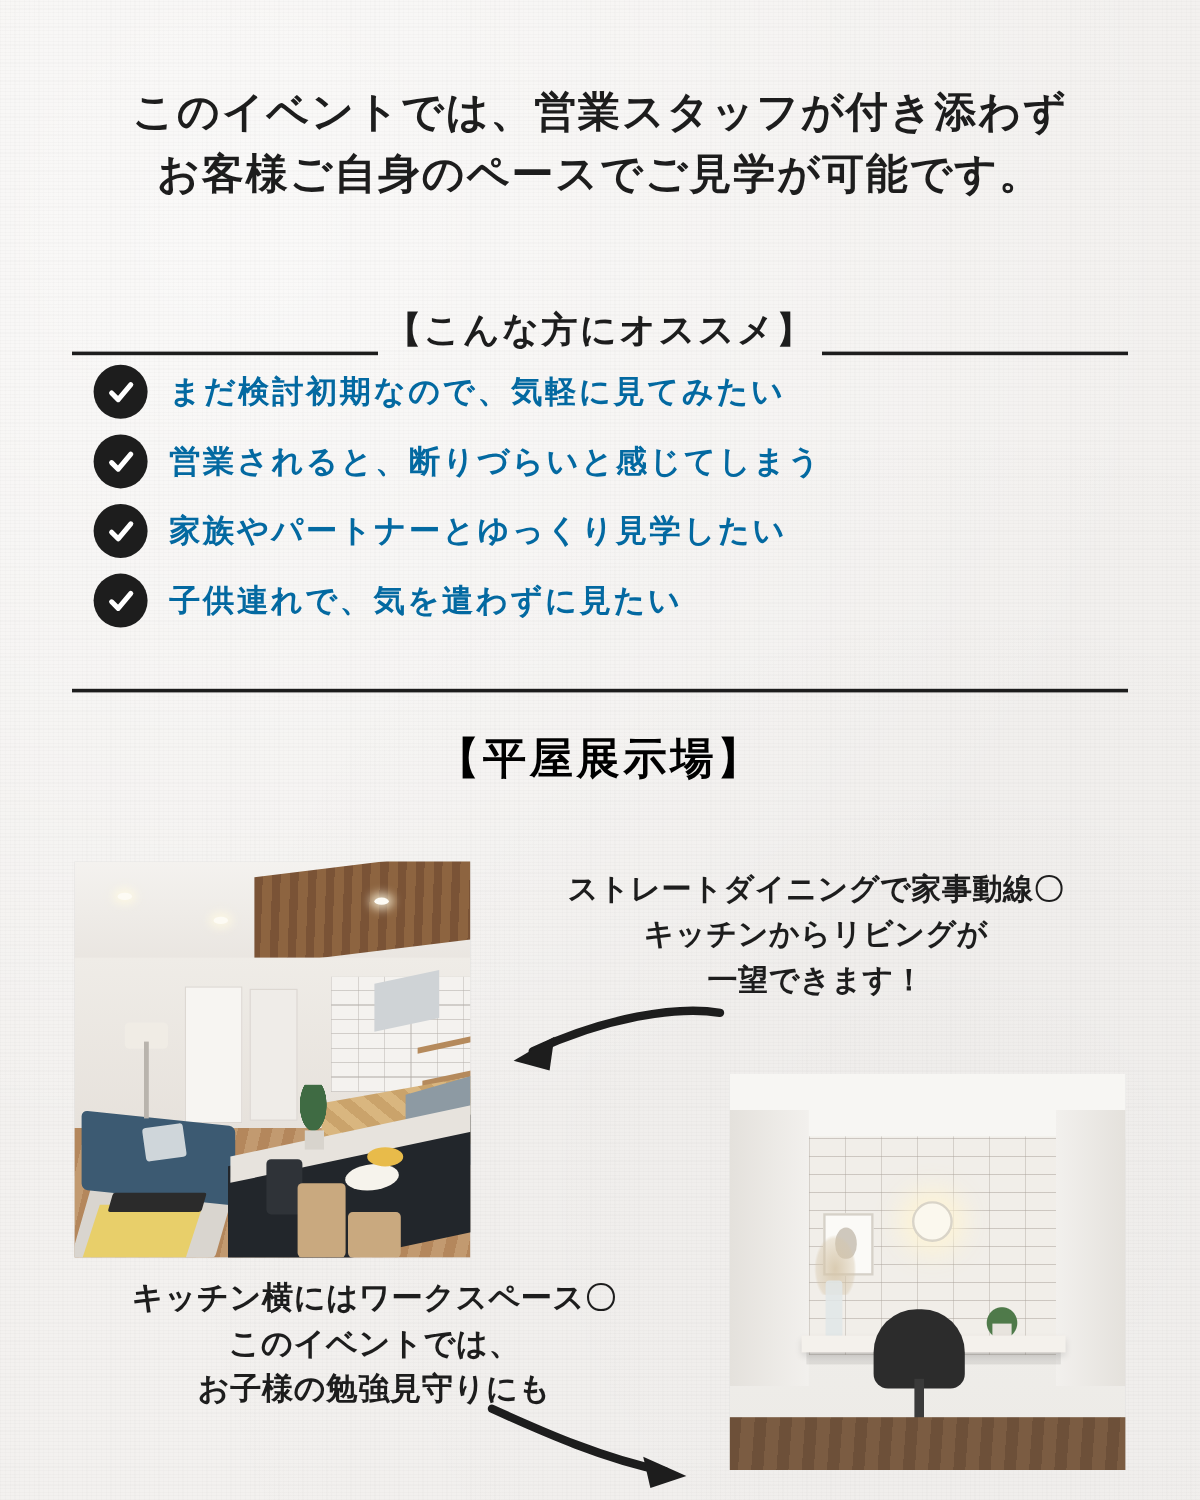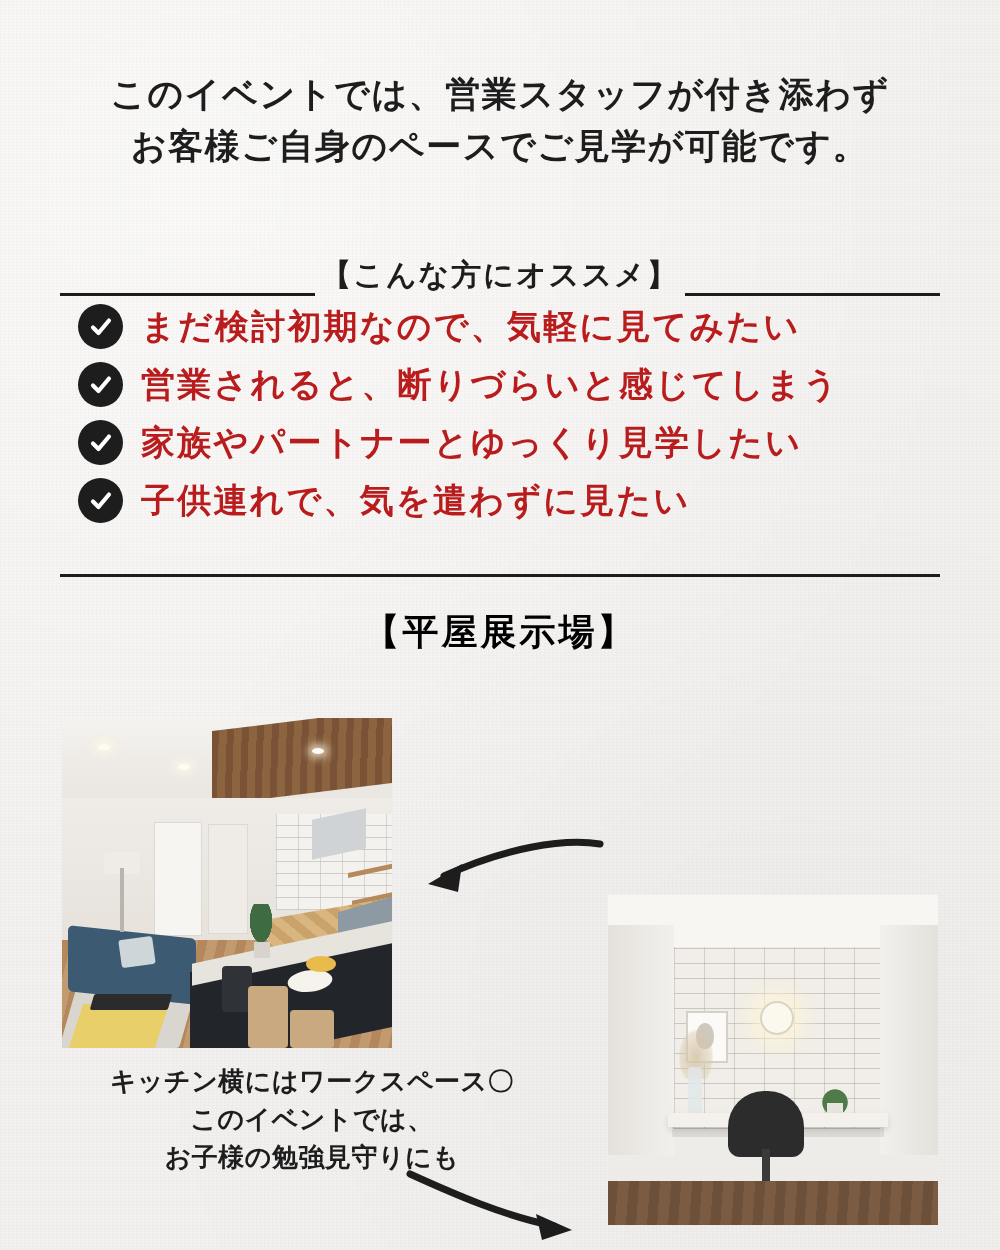--- a/index.html
+++ b/index.html
@@ -44,20 +44,21 @@
     text-align: center;
     font-weight: 700;
     font-size: 35px;
     line-height: 52px;
     letter-spacing: 1.5px;
     color: #1d1d1d;
   }
   .headline .line {
     display: block;
     white-space: nowrap;
+    font-family: Liberation Serif, serif;
   }
 
   
   .rec-header {
     position: absolute;
     top: 236px;
     left: 60px;
     width: 880px;
     display: flex;
     align-items: flex-end;
@@ -97,24 +98,24 @@
     height: 45px;
     border-radius: 50%;
     background: #1d1d1d;
     display: flex;
     align-items: center;
     justify-content: center;
     margin-right: 18px;
   }
   .check-icon svg { display: block; }
   .check-text {
-    font-size: 34px;
+    font-size: 26px;
     font-weight: 700;
     letter-spacing: 2.2px;
-    color: #b91c1c;
+    color: #0369a1;
     white-space: nowrap;
   }
 
   .bottom-rule {
     position: absolute;
     top: 574px;
     left: 60px;
     width: 880px;
     height: 3px;
     background: #1d1d1d;
@@ -501,20 +502,25 @@
     <div class="ph2-plant"></div>
     <div class="ph2-plantpot"></div>
     <div class="ph2-desk"></div>
     <div class="ph2-desk-shadow"></div>
     <div class="ph2-chair-back"></div>
     <div class="ph2-chair-pole"></div>
     <div class="ph2-chair-base"></div>
     <div class="ph2-floor"></div>
   </div>
 
+  <div class="note-top">
+    <div>ストレートダイニングで家事動線〇</div>
+    <div>キッチンからリビングが</div>
+    <div>一望できます！</div>
+  </div>
 
   <svg class="arrow-top" viewBox="0 0 190 70" aria-hidden="true">
     <path d="M186 8 C150 2, 90 12, 30 40" fill="none" stroke="#1d1d1d" stroke-width="7" stroke-linecap="round"></path>
     <path d="M14 48 L48 28 L44 56 Z" fill="#1d1d1d"></path>
   </svg>
 
   <div class="note-bottom">
     <div>キッチン横にはワークスペース〇</div>
     <div>このイベントでは、</div>
     <div>お子様の勉強見守りにも</div>

